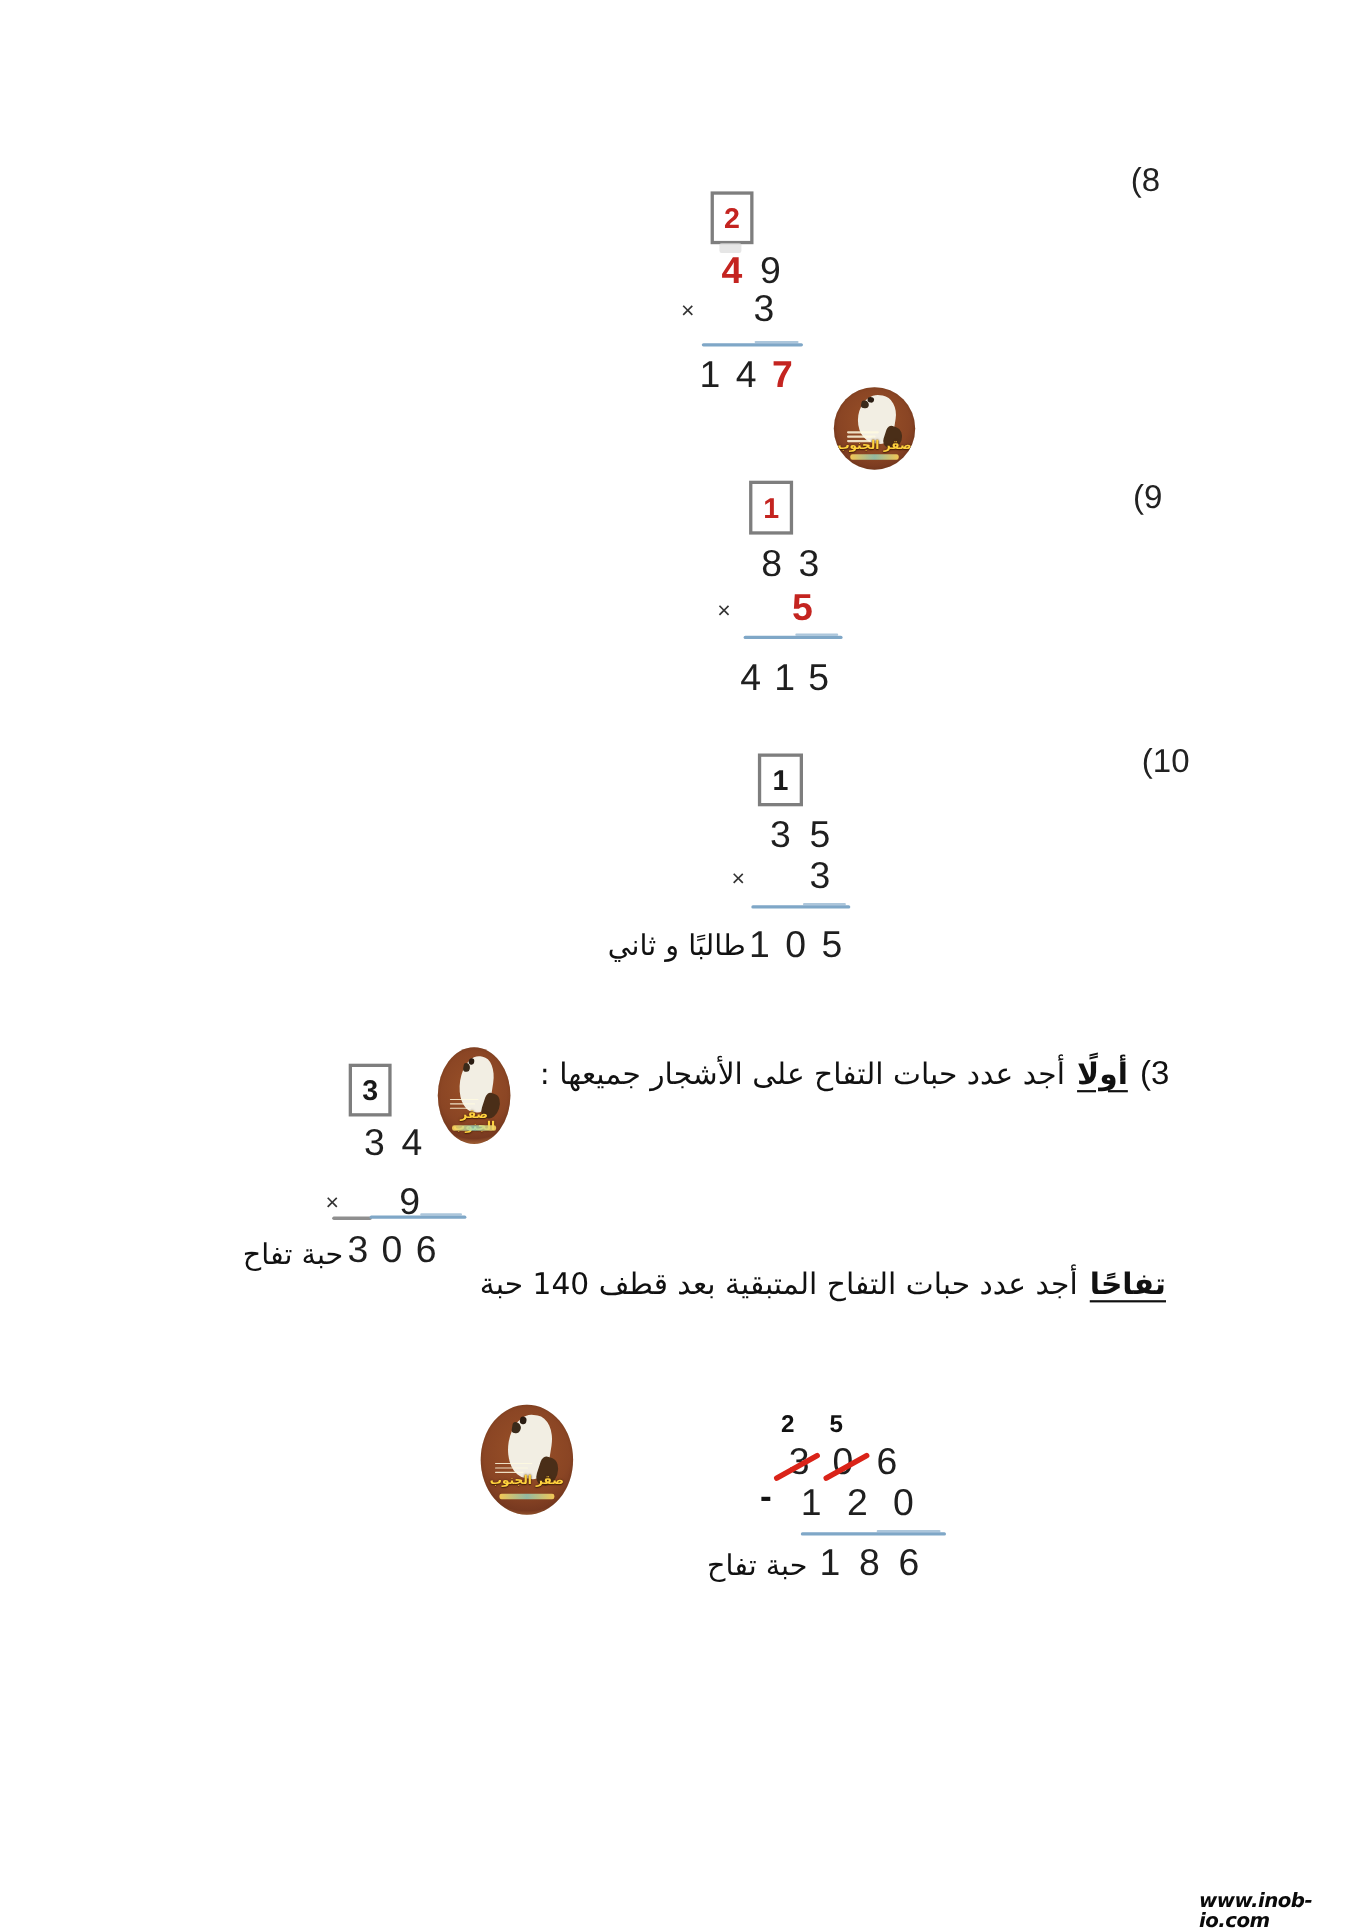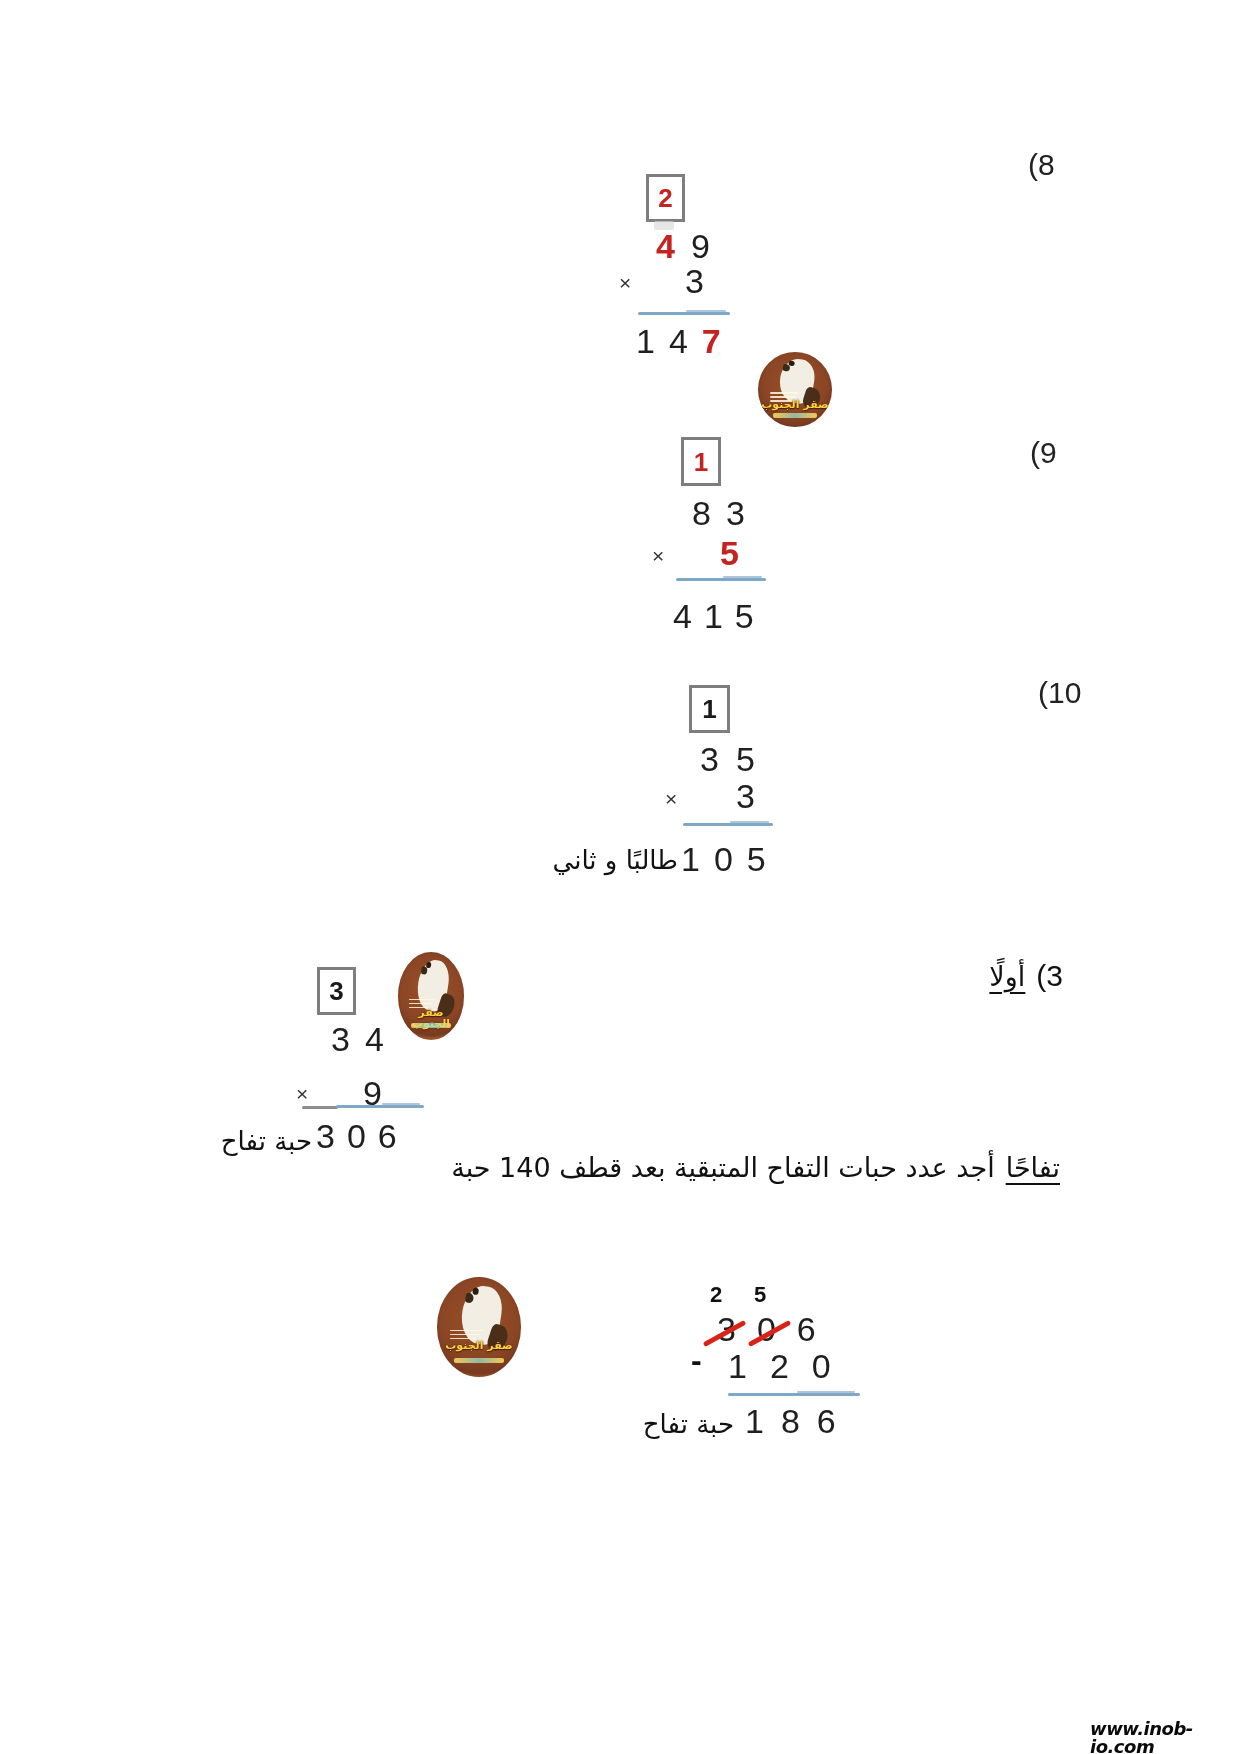--- a/index.html
+++ b/index.html
@@ -28,21 +28,21 @@
                 background:var(--line-blue,#7fa7c7);opacity:.65;border-radius:2px;}
   .gseg{position:absolute;height:3px;background:#8f8f8f;border-radius:2px;}
 
   .strike{position:absolute;height:5px;background:var(--strike-red,#da2318);border-radius:3px;
           transform:rotate(-29deg);}
 
   
   .aline{position:absolute;direction:rtl;display:flex;gap:11px;align-items:baseline;font-size:27px;
          color:#111;font-family:"DejaVu Sans",sans-serif;white-space:nowrap;line-height:1.35;}
   .aline .num{direction:ltr;unicode-bidi:isolate;font-family:"Liberation Sans",sans-serif;font-size:30px;}
-  .underlined{text-decoration:underline;text-underline-offset:6px;text-decoration-thickness:2px;}
+  .underlined{text-decoration:underline;text-underline-offset:6px;text-decoration-thickness:2px;font-weight:bold;}
   .alabel{position:absolute;font-size:26px;color:#111;font-family:"DejaVu Sans",sans-serif;
           direction:rtl;white-space:nowrap;line-height:1.2;}
 
   .smudge{position:absolute;background:#d8d8d8;opacity:.65;border-radius:2px;}
 
   
   .logo{position:absolute;border-radius:50%;overflow:hidden;
         background:radial-gradient(circle at 50% 42%, #9a5128 0%, #8a4524 55%, #773920 76%,
                    #c07a43 88%, #e9cba6 97%, #ffffff 100%);
         box-shadow:0 0 2px rgba(90,50,20,.45) inset;}
@@ -139,20 +139,21 @@
   <div class="row" style="left:681px;top:842px;gap:14px;">
     <span>1</span>
     <span>0</span>
     <span>5</span>
   </div>
   <div class="alabel" style="right:562px;top:845px;">طالبًا و ثاني</div>
 
   <div class="aline" style="right:177px;top:956px;">
     <span class="num">(3</span>
     <span class="underlined">أولًا</span>
+    <span>أجد عدد حبات التفاح على الأشجار جميعها :</span>
   </div>
 
   <div class="logo" style="left:398px;top:952px;width:66px;height:88px;">
     <div class="bird"></div>
     <div class="tail"></div>
     <div class="tiny">
         <i></i>
         <i></i>
         <i></i>
       </div>

